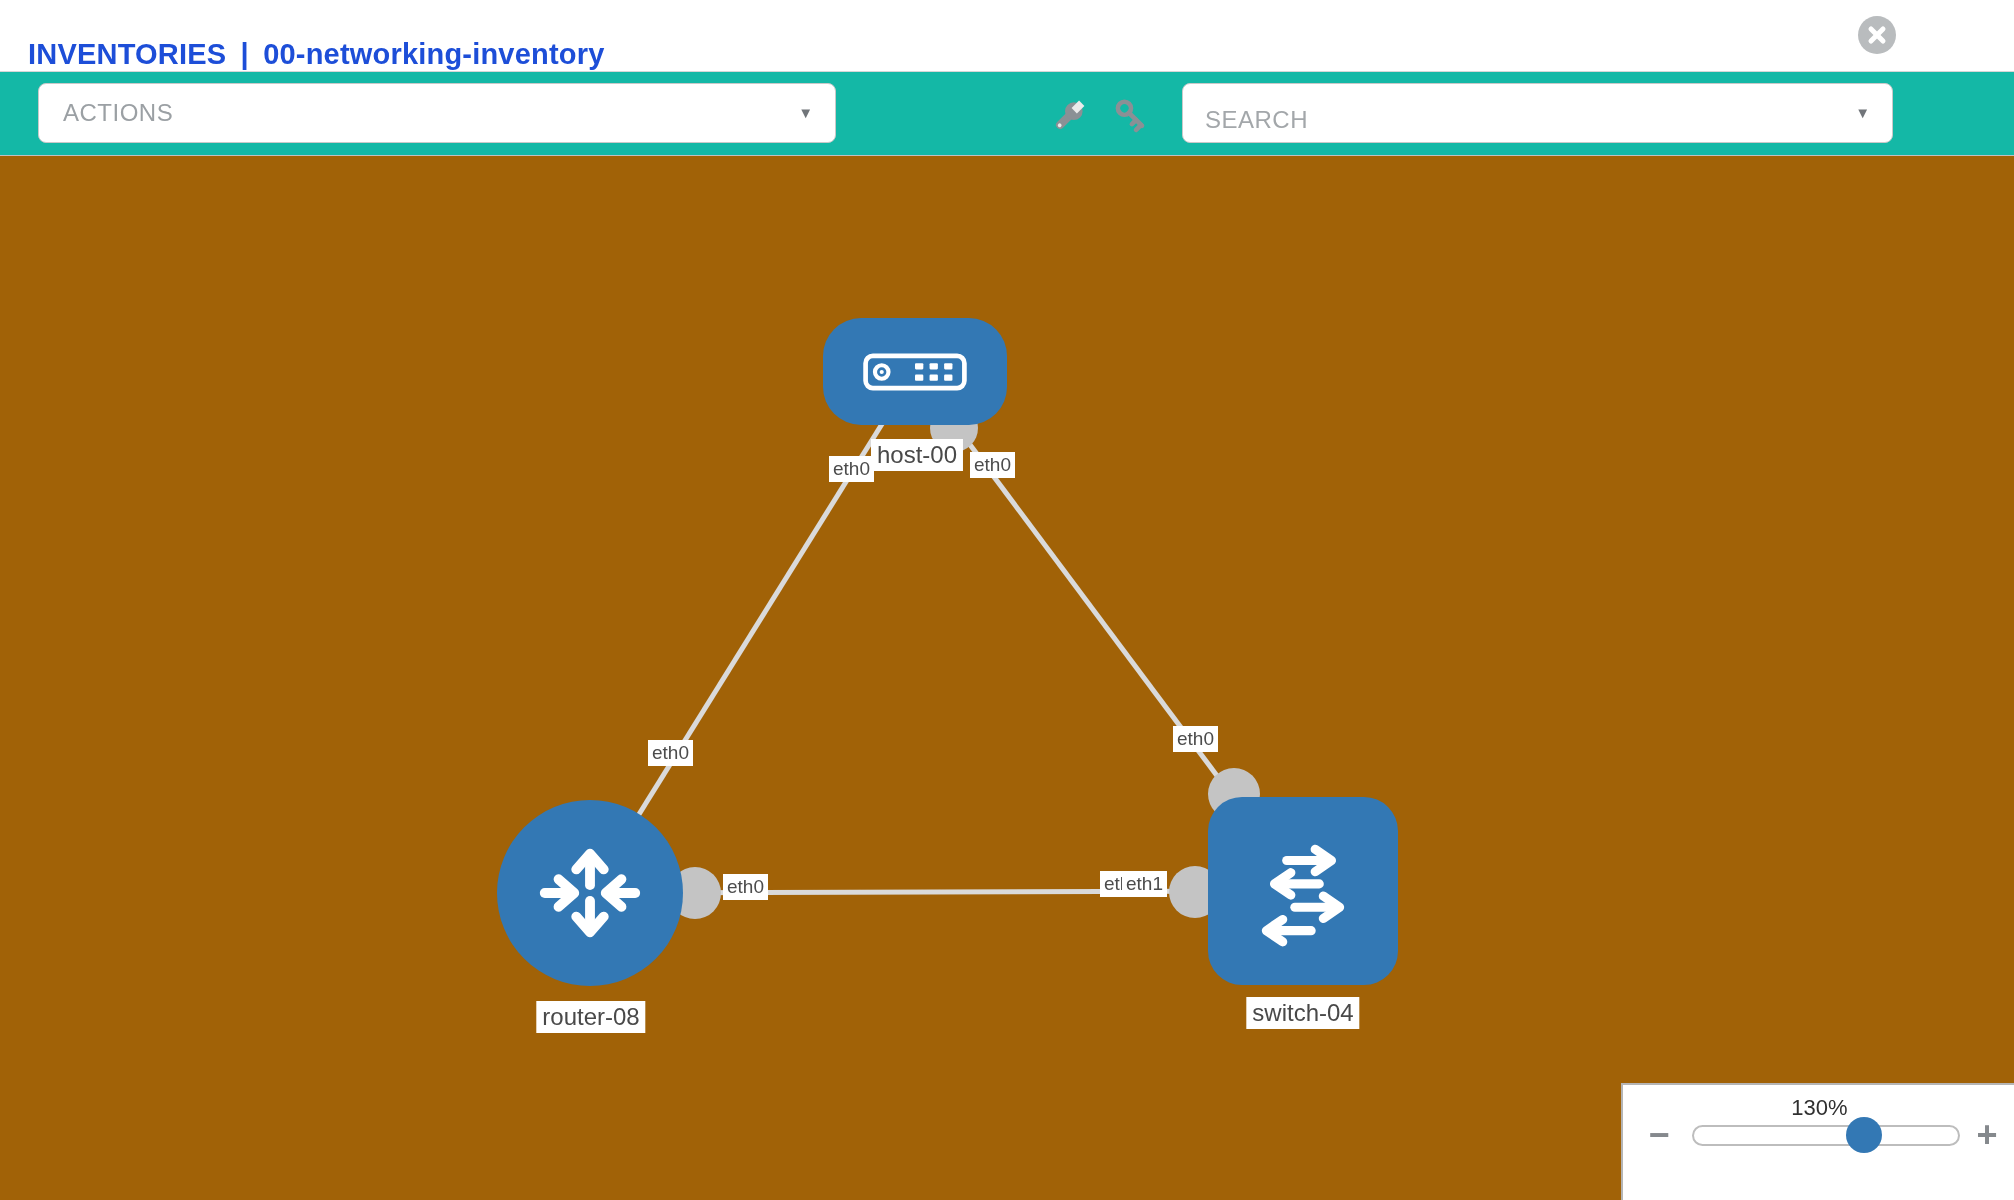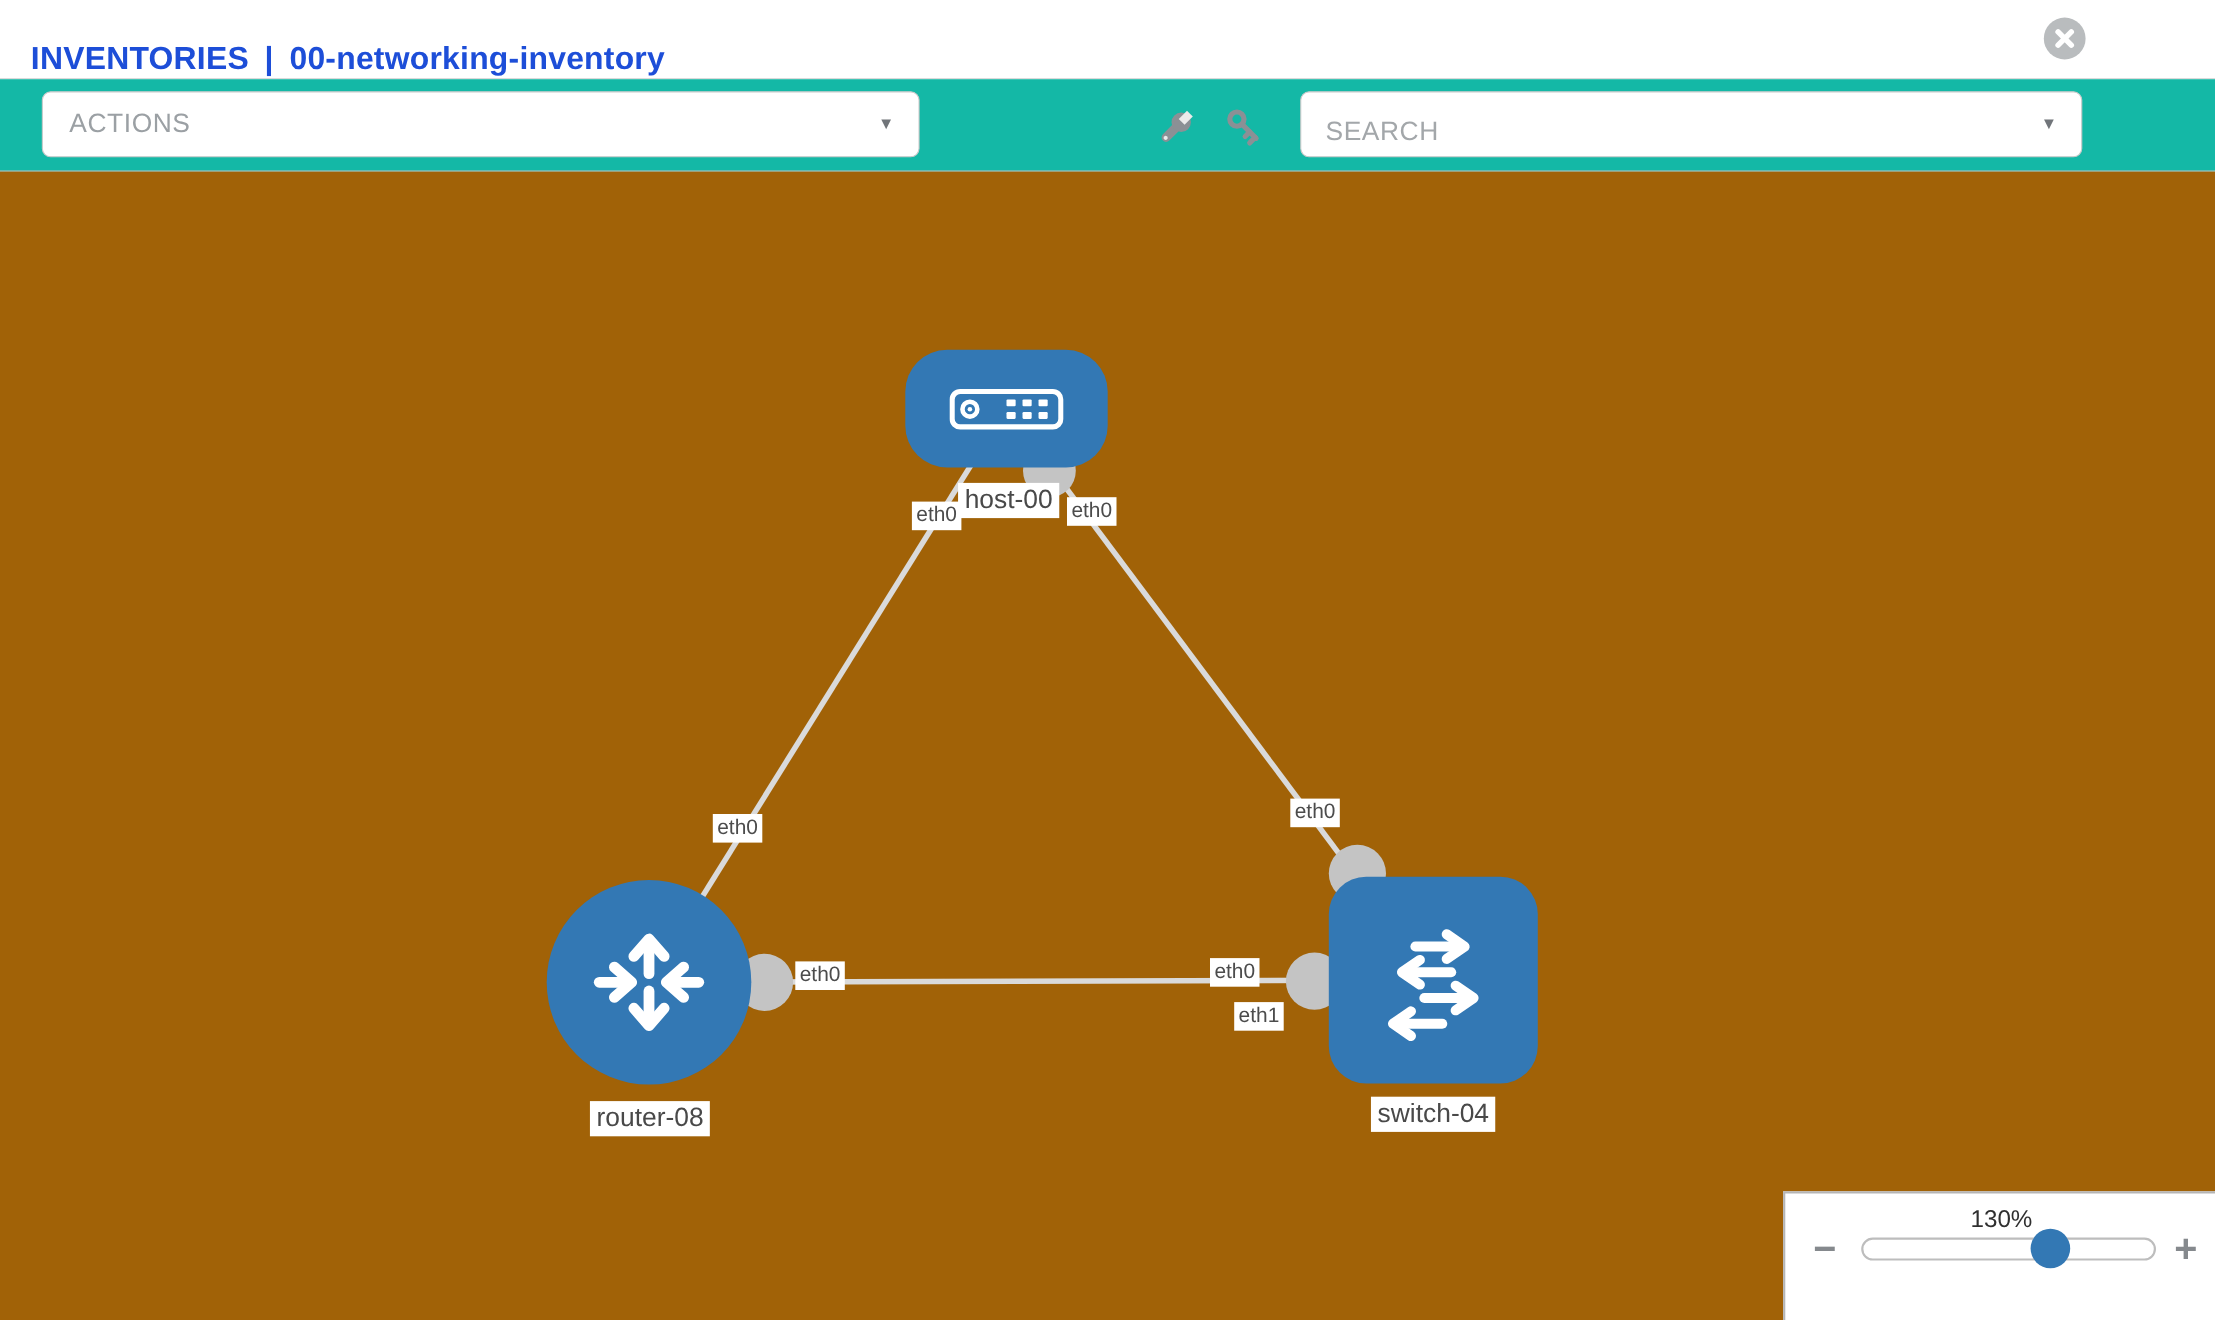--- a/index.html
+++ b/index.html
@@ -182,21 +182,21 @@
   <div class="chip node-chip" style="left:917px;  top:283px;">host-00</div>
   <div class="chip node-chip" style="left:591px;  top:845px;">router-08</div>
   <div class="chip node-chip" style="left:1303px; top:841px;">switch-04</div>
 
   <div class="chip" style="left:829px;  top:300px;">eth0</div>
   <div class="chip" style="left:970px;  top:296px;">eth0</div>
   <div class="chip" style="left:648px;  top:584px;">eth0</div>
   <div class="chip" style="left:1173px; top:570px;">eth0</div>
   <div class="chip" style="left:723px;  top:718px;">eth0</div>
   <div class="chip" style="left:1100px; top:715px;">eth0</div>
-  <div class="chip" style="left:1122px; top:715px;margin-top:40px;">eth1</div>
+  <div class="chip" style="left:1122px; top:715px;">eth1</div>
 
   <div class="zoom-panel">
     <div class="zoom-value">130%</div>
     <button class="zoom-btn zoom-out">
       <span>−</span>
     </button>
     <div class="slider-track"></div>
     <div class="slider-thumb"></div>
     <button class="zoom-btn zoom-in">
       <span>+</span>

